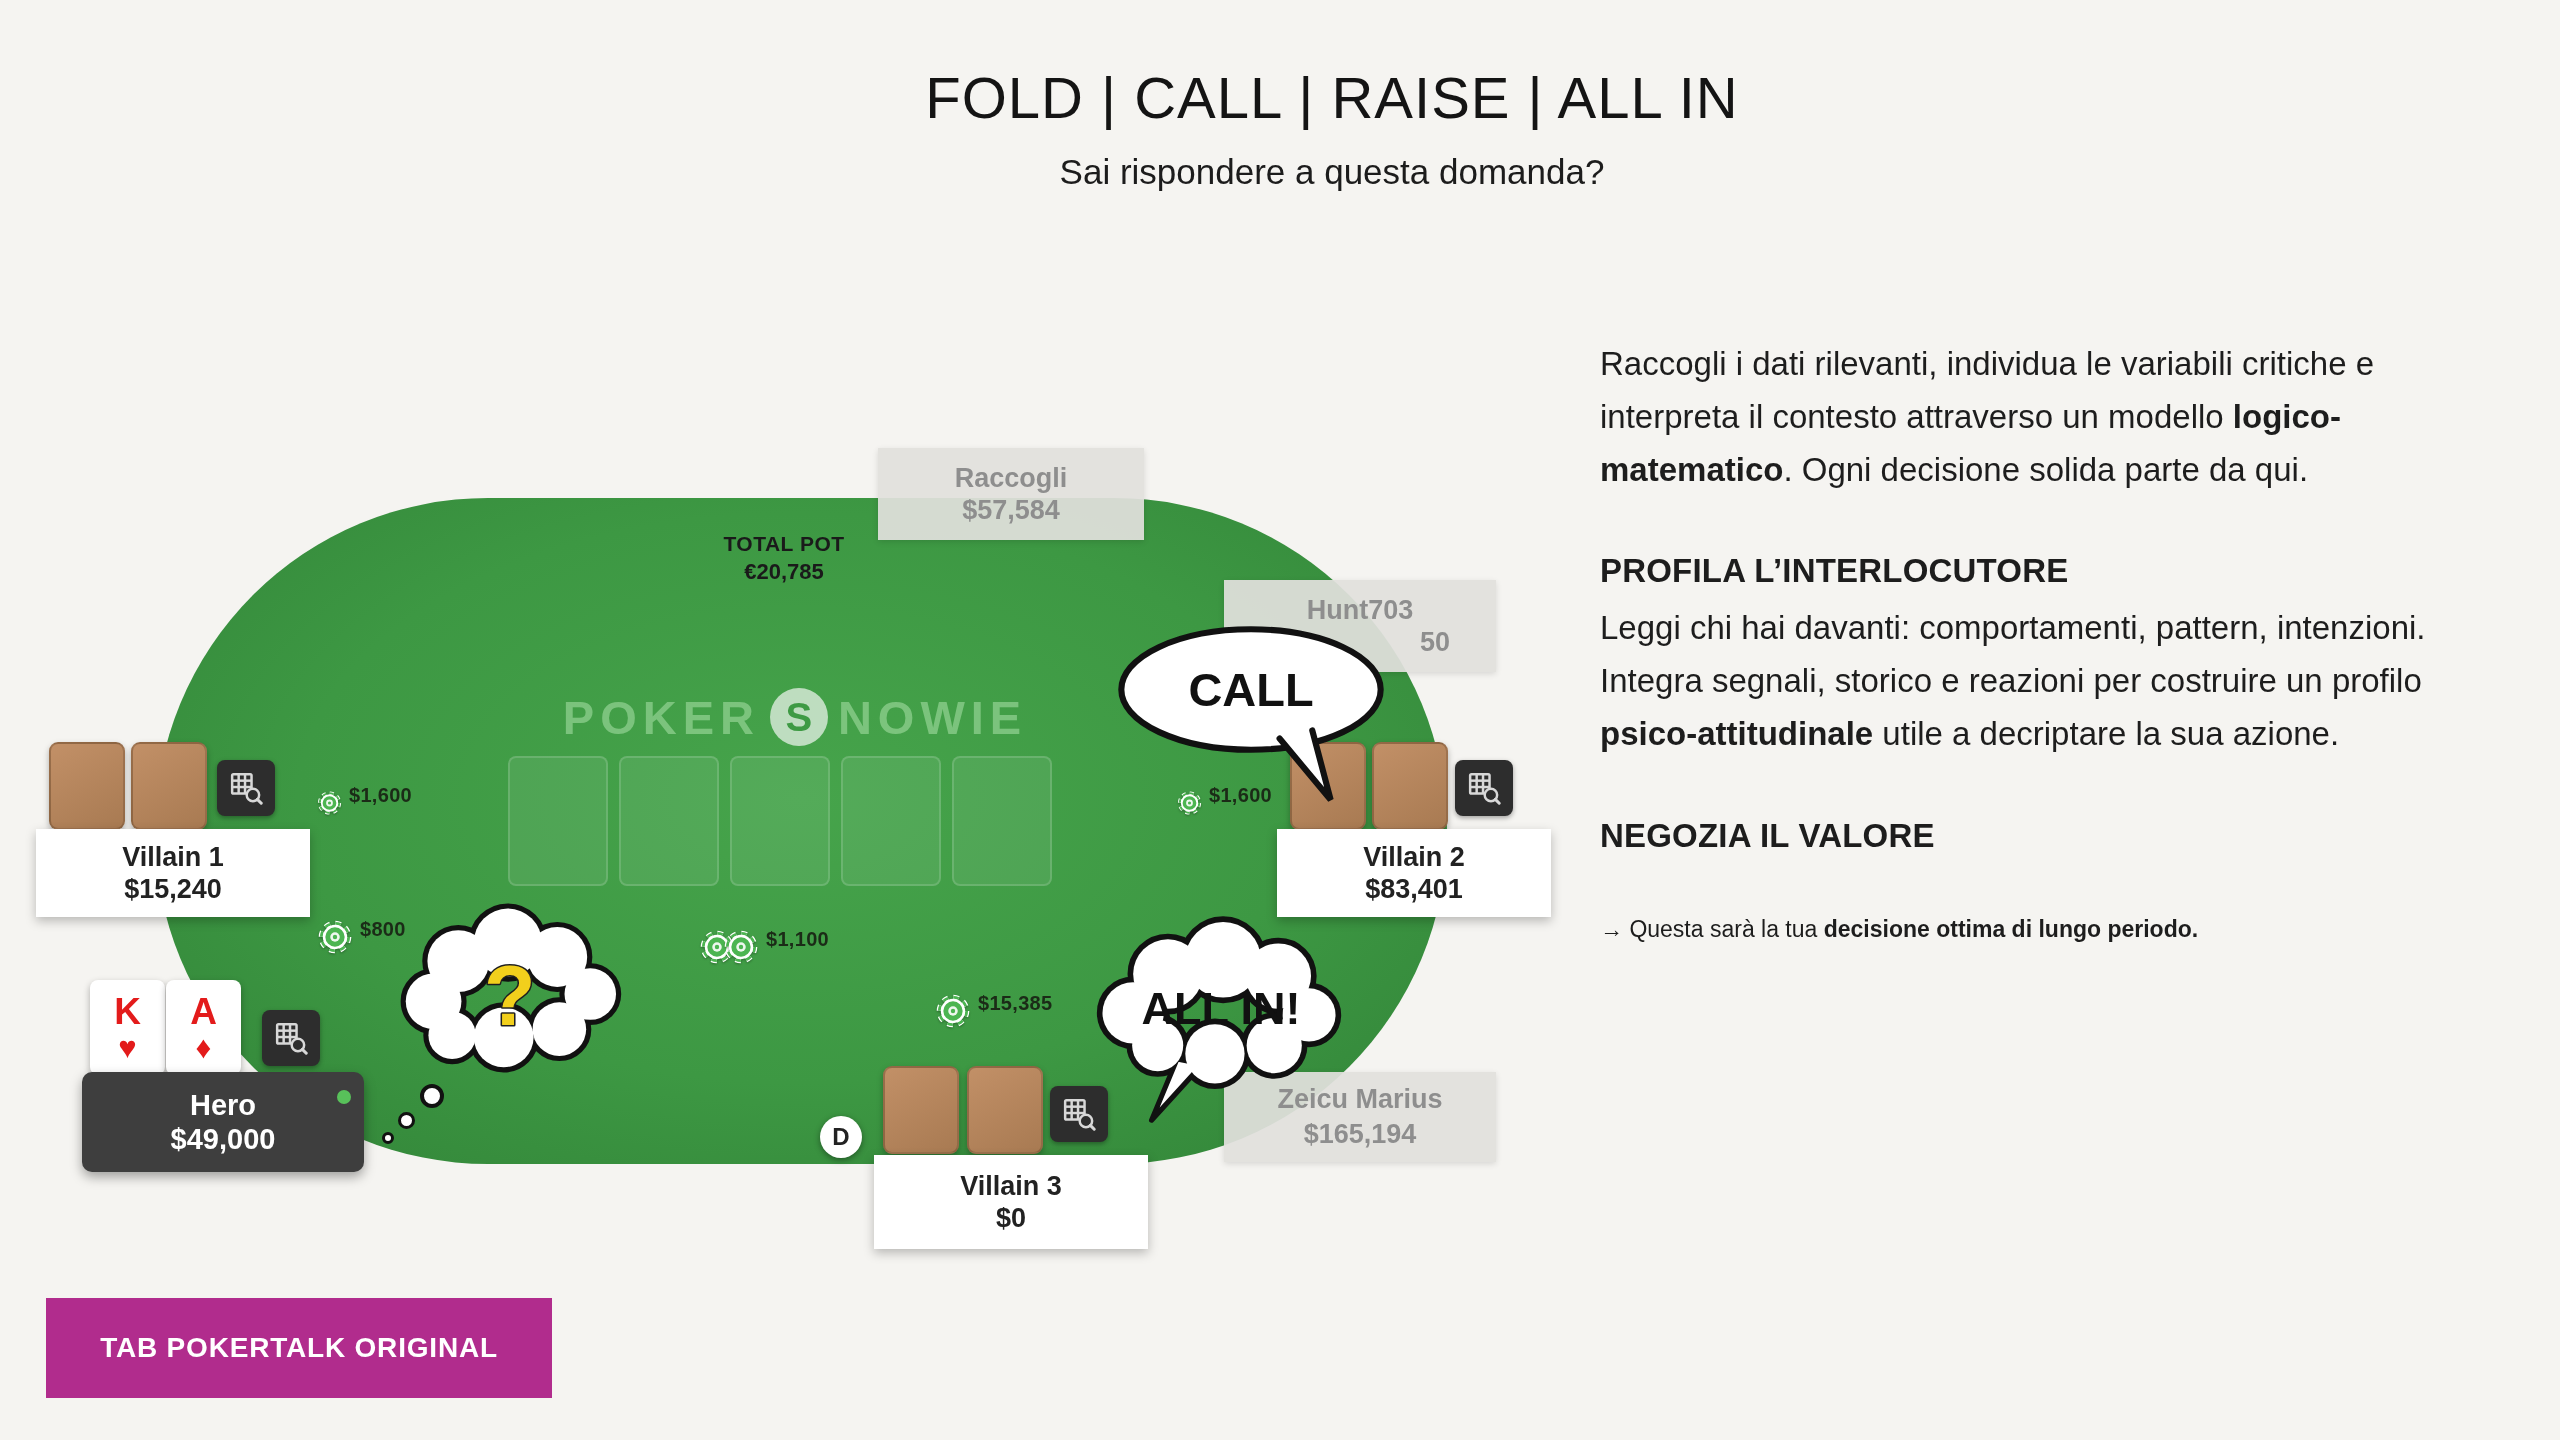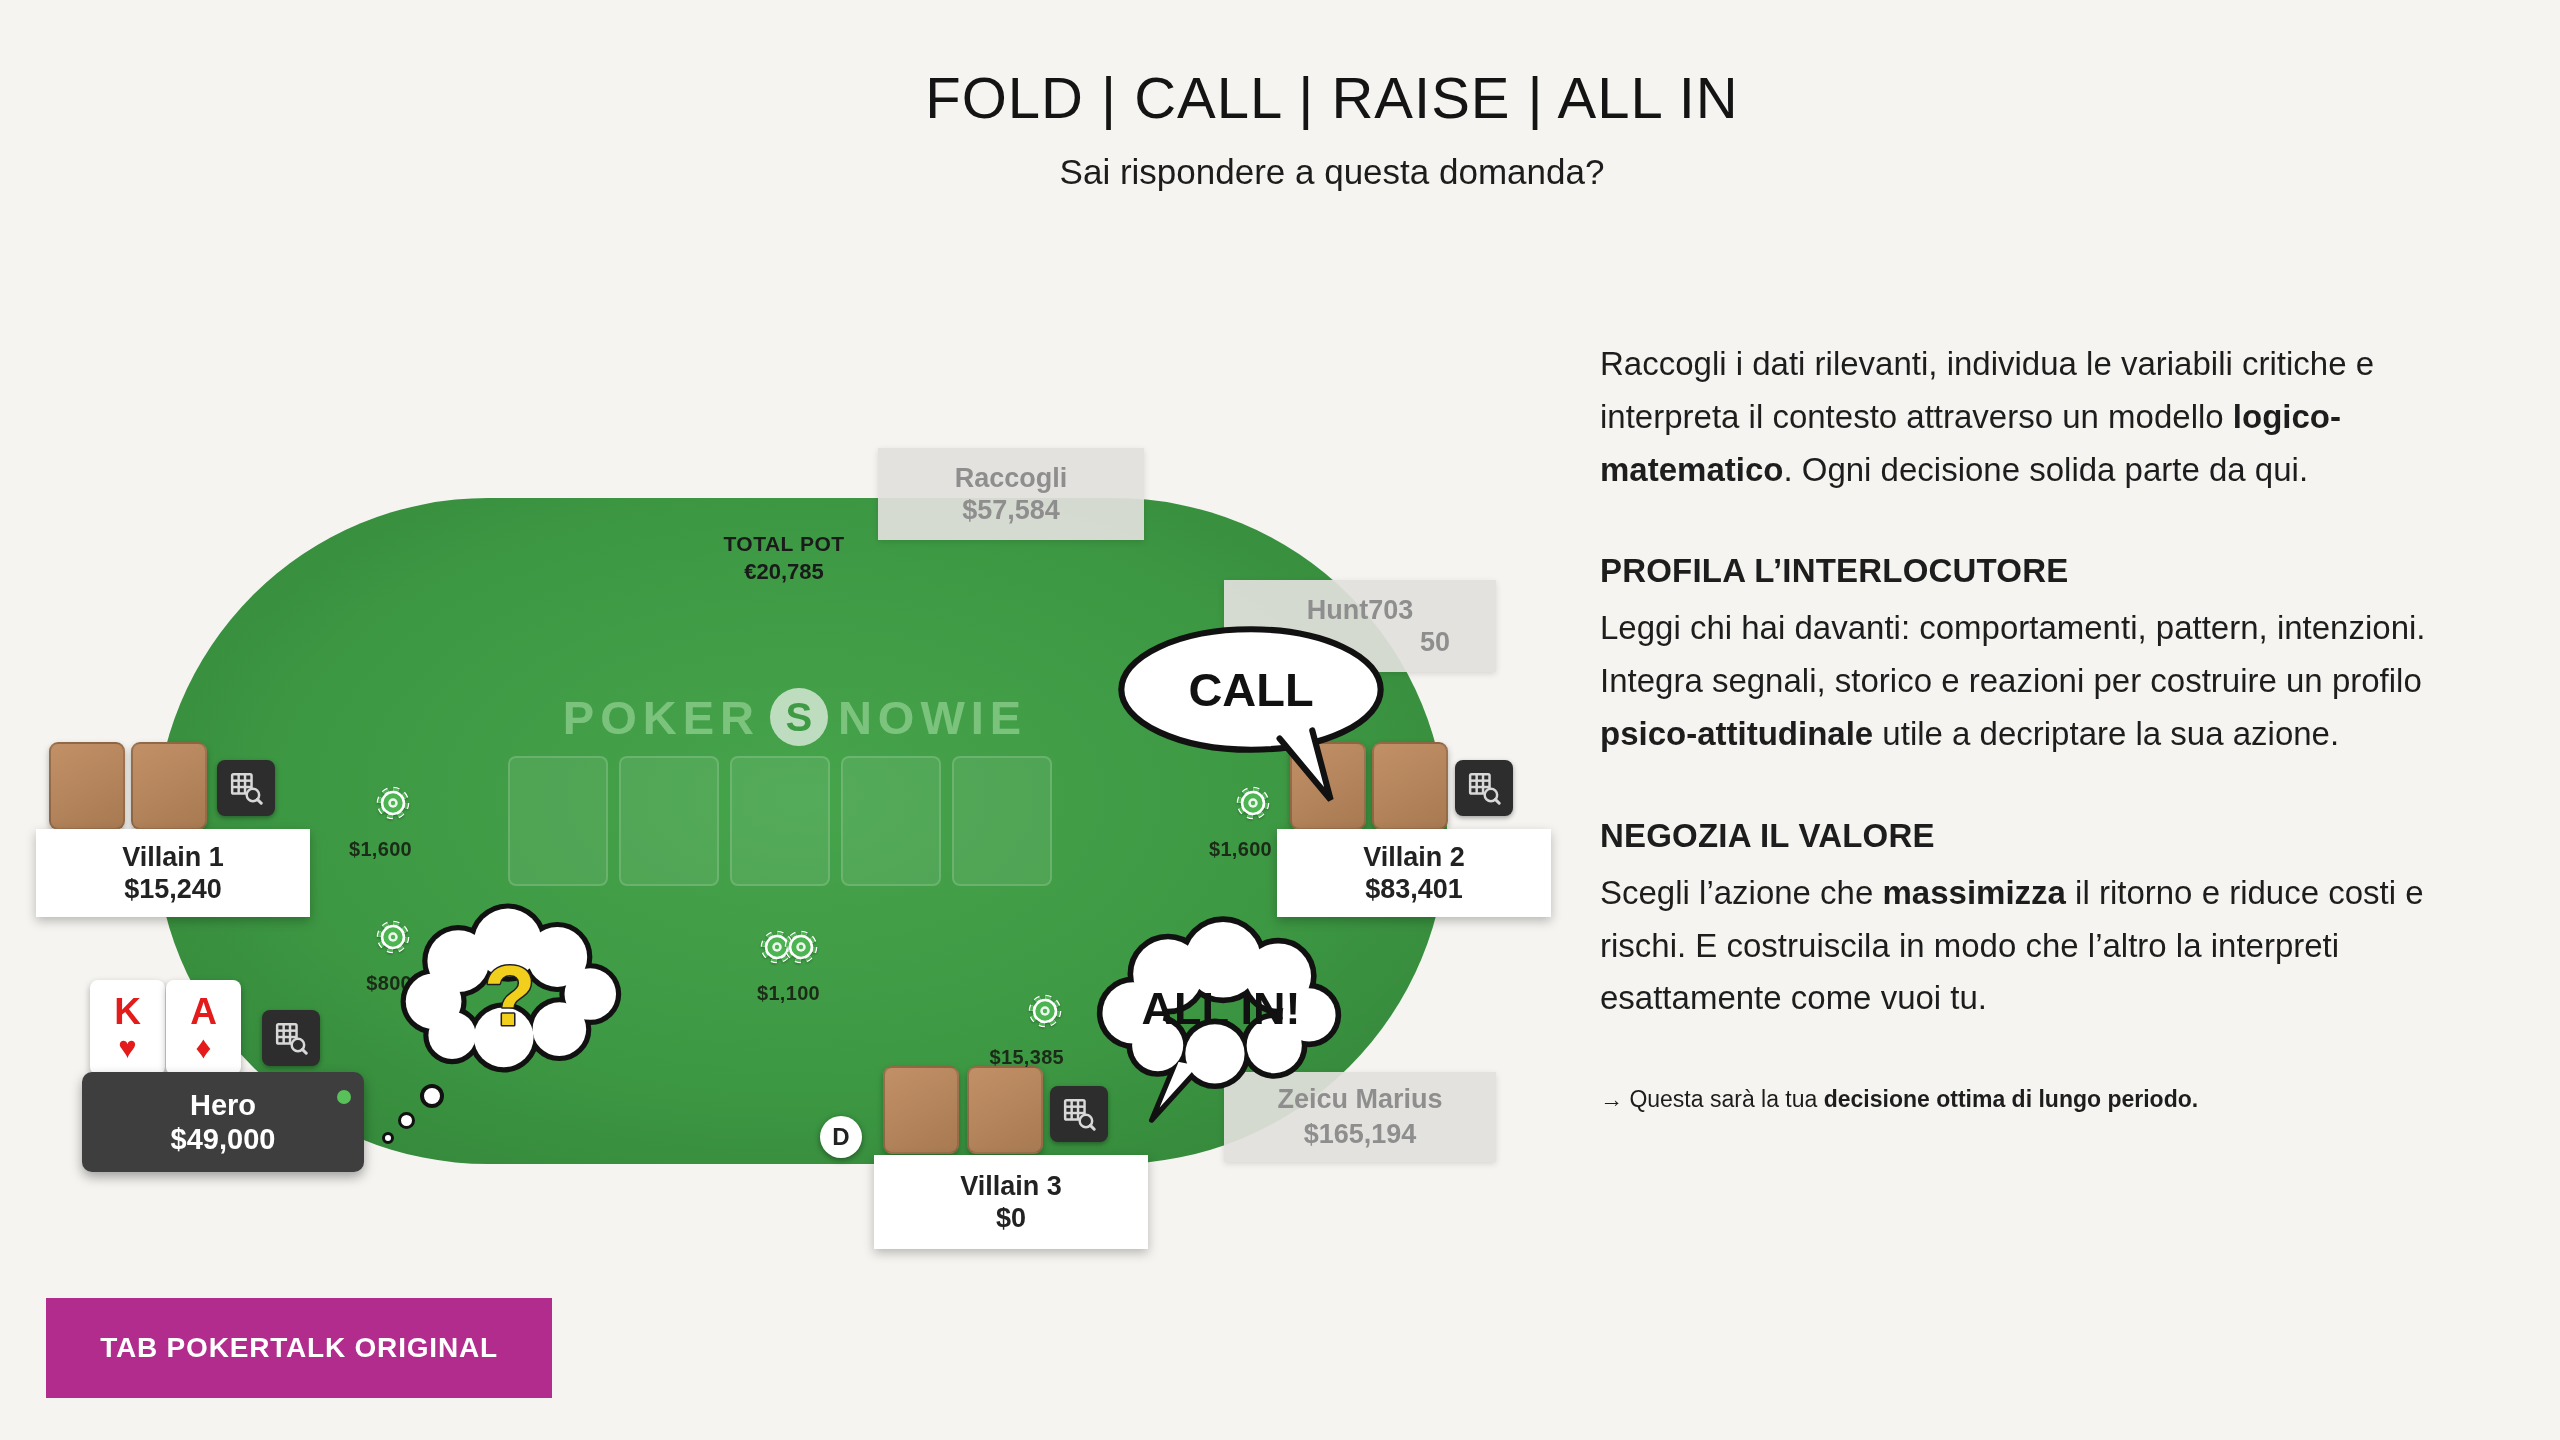--- a/index.html
+++ b/index.html
@@ -65,21 +65,21 @@
   .p-v1{left:36px;top:829px;width:274px;height:88px;}
   .p-v2{left:1277px;top:829px;width:274px;height:88px;}
   .p-v3{left:874px;top:1155px;width:274px;height:94px;}
   .p-zeicu{left:1224px;top:1072px;width:272px;height:90px;z-index:2;gap:8px;}
   .p-hero{left:82px;top:1072px;width:282px;height:100px;background:#3e3e3e;border-radius:10px;
           box-shadow:0 5px 12px rgba(0,0,0,.35);}
   .p-hero .pname,.p-hero .pstack{color:#fff;font-size:29px;}
   .hero-dot{left:337px;top:1090px;width:14px;height:14px;border-radius:50%;background:#58c15a;z-index:4;}
 
   
-  .bet{display:flex;flex-direction:column;align-items:flex-end;gap:16px;z-index:3;}
+  .bet{display:flex;flex-direction:row;align-items:flex-start;gap:6px;z-index:3;}
   .bet .amount{font-size:20px;font-weight:700;color:#1b2b17;letter-spacing:.3px;}
   .chip{width:38px;height:38px;filter:drop-shadow(0 1px 1px rgba(0,0,0,.3));}
   .chips-row{display:flex;}
   .chips-row .chip + .chip{margin-left:-14px;}
   .bet-v1{left:316px;top:784px;width:96px;}
   .bet-v1prev{left:316px;top:918px;width:96px;}
   .bet-center{left:698px;top:928px;width:122px;}
   .bet-v3{left:934px;top:992px;width:130px;}
   .bet-v2{left:1176px;top:784px;width:96px;}
   .dealer{left:820px;top:1116px;width:42px;height:42px;border-radius:50%;background:#fff;
@@ -361,18 +361,17 @@
 <aside class="abs sidebar">
   <section class="side-section">
     <p class="side-body"><span>Raccogli i dati rilevanti, individua le variabili critiche e interpreta il contesto attraverso un modello </span><b>logico-matematico</b><span>. Ogni decisione solida parte da qui.</span></p>
   </section>
   <section class="side-section">
     <h2 class="side-heading">PROFILA L’INTERLOCUTORE</h2>
     <p class="side-body"><span>Leggi chi hai davanti: comportamenti, pattern, intenzioni. Integra segnali, storico e reazioni per costruire un profilo </span><b>psico-attitudinale</b><span> utile a decriptare la sua azione.</span></p>
   </section>
   <section class="side-section">
     <h2 class="side-heading">NEGOZIA IL VALORE</h2>
-    <p class="side-body"><span>Scegli l’azione che </span><b>massimizza</b><span> il ritorno e riduce costi e rischi. E costruiscila in modo che l’altro la interpreti esattamente come vuoi tu.</span></p>
   </section>
   <p class="side-footer"><span>→ Questa sarà la tua </span><b>decisione ottima di lungo periodo.</b></p>
 </aside>
 
 <button class="abs cta">TAB POKERTALK ORIGINAL</button>
 
 </body></html>

